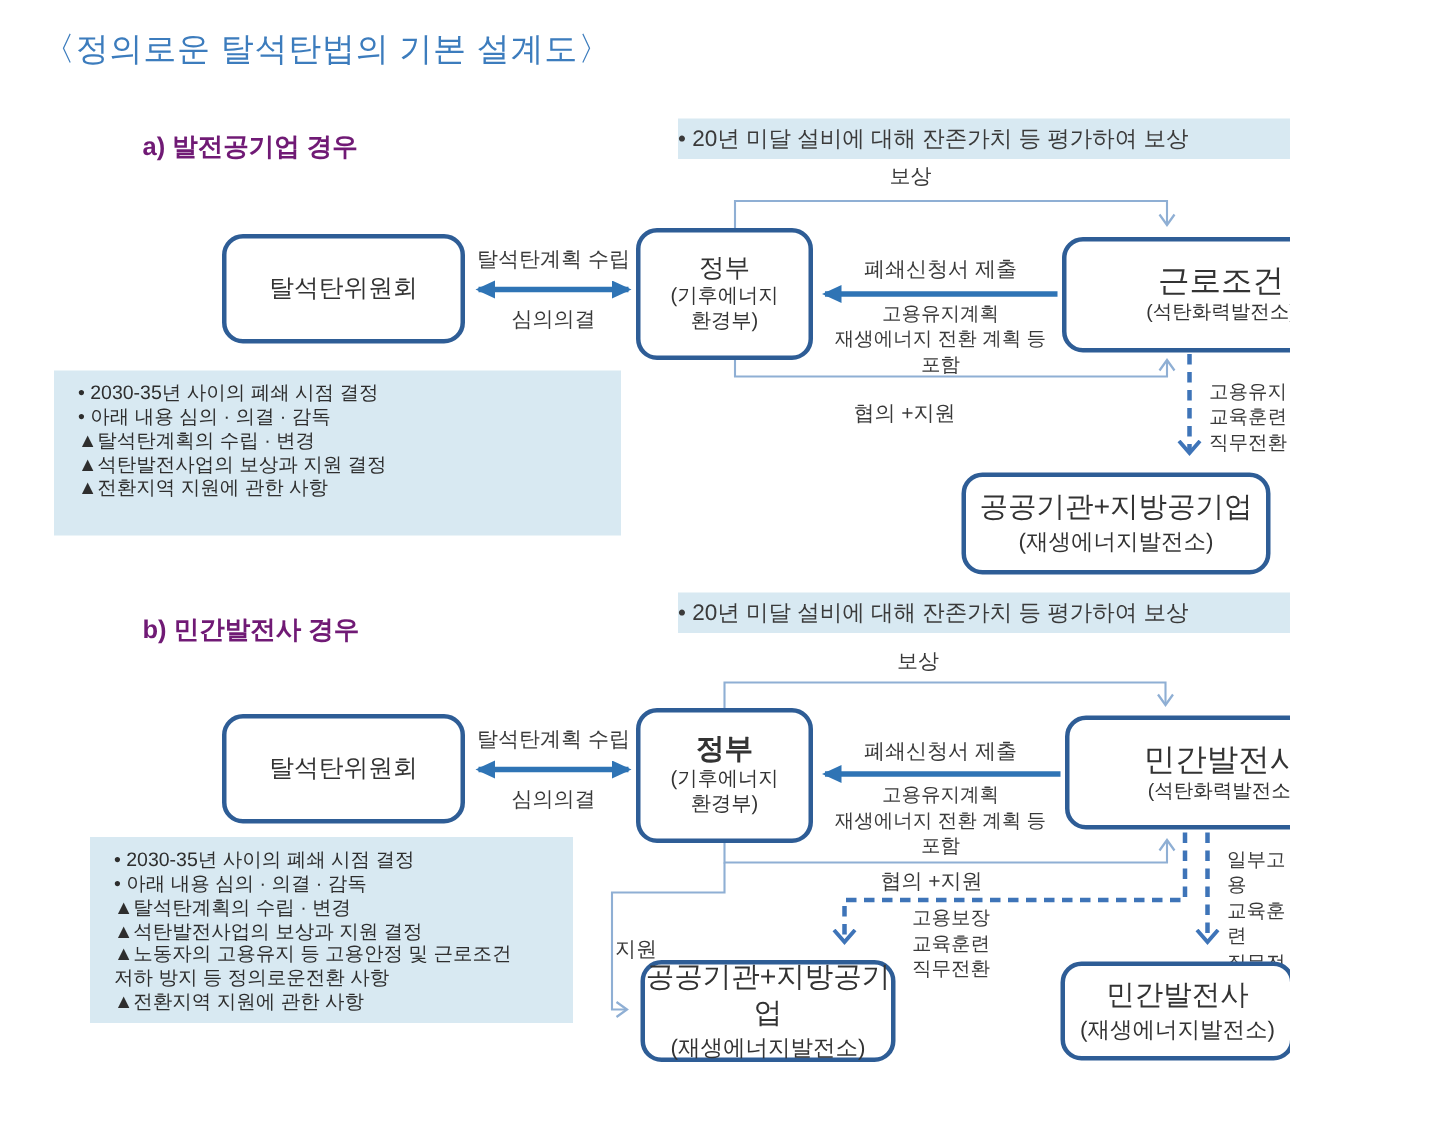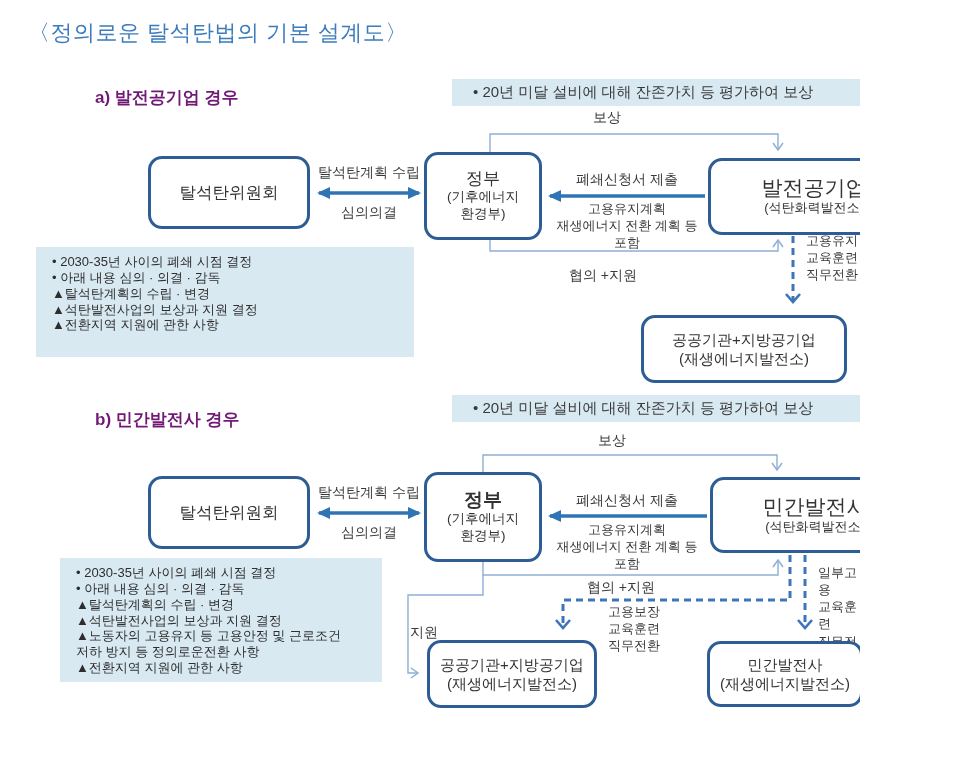--- a/index.html
+++ b/index.html
@@ -5,41 +5,41 @@
   html,body{margin:0;padding:0;background:#ffffff;}
   .canvas{
     position:relative;width:860px;height:760px;overflow:hidden;background:#ffffff;
     font-family:"Liberation Sans","DejaVu Sans",sans-serif;color:#333;
   }
   svg.lines{position:absolute;left:0;top:0;z-index:1;}
   .main-title{position:absolute;left:28px;top:18px;font-size:22px;color:#3c7cbd;letter-spacing:.5px;z-index:2;}
   .sec-h{position:absolute;font-size:17px;font-weight:bold;color:#701a75;z-index:2;}
   .note{
     position:absolute;background:#d8e9f2;color:#3a3a3a;font-size:15px;
-    display:flex;align-items:center;padding:0 21px;box-sizing:border-box;z-index:2;
+    display:flex;align-items:center;padding:0 0;box-sizing:border-box;z-index:2;
   }
   .infobox{
     position:absolute;background:#d8e9f2;color:#2e2e2e;font-size:13px;line-height:1.22;
     padding:7px 16px;box-sizing:border-box;z-index:2;
   }
   .infobox div{white-space:pre-line;}
   .box{
     position:absolute;background:#ffffff;border:3px solid #2e5d96;border-radius:14px;
     display:flex;flex-direction:column;align-items:center;justify-content:center;
     text-align:center;box-sizing:border-box;z-index:3;color:#333;
   }
   .box .t{line-height:1.15;}
   .box .s{line-height:1.25;white-space:pre-line;}
   .t16{font-size:16.5px;}
   .t17{font-size:17px;}
   .t19{font-size:19px;font-weight:bold;}
   .t21{font-size:21px;}
   .s13{font-size:13.5px;}
   .s14{font-size:13px;}
-  .sm .t{font-size:15px;line-height:1.3;}
+  .sm .t{font-size:19px;line-height:1.3;}
   .sm .s{font-size:15px;line-height:1.3;}
   .lbl{position:absolute;color:#3a3a3a;font-size:14px;white-space:pre-line;z-index:2;line-height:1.32;}
   .lbl.c{transform:translateX(-50%);text-align:center;}
   .lbl.small{font-size:13px;}
 </style>
 </head>
 <body>
 
 <div class="canvas">
 
@@ -80,21 +80,21 @@
     <div class="t t16">탈석탄위원회</div>
   </div>
 
   <div class="box" style="left:424px;top:152px;width:118px;height:88px;">
     <div class="t t17">정부</div>
     <div class="s s13">(기후에너지
 환경부)</div>
   </div>
 
   <div class="box" style="left:708px;top:158px;width:212px;height:77px;">
-    <div class="t t21">발전공기업</div>
+    <div class="t t21">근로조건</div>
     <div class="s s14">(석탄화력발전소)</div>
   </div>
 
   <div class="box sm" style="left:641px;top:315px;width:206px;height:68px;">
     <div class="t">공공기관+지방공기업</div>
     <div class="s">(재생에너지발전소)</div>
   </div>
 
   <div class="infobox" style="left:36px;top:247px;width:378px;height:110px;">
     <div>• 2030-35년 사이의 폐쇄 시점 결정</div>
@@ -105,21 +105,21 @@
   </div>
 
   <div class="lbl c" style="left:369px;top:163px;">탈석탄계획 수립</div>
   <div class="lbl c" style="left:369px;top:203px;">심의의결</div>
   <div class="lbl c" style="left:607px;top:108px;">보상</div>
   <div class="lbl c" style="left:627px;top:170px;">폐쇄신청서 제출</div>
   <div class="lbl c small" style="left:627px;top:200px;">고용유지계획
 재생에너지 전환 계획 등
 포함</div>
   <div class="lbl c" style="left:603px;top:266px;">협의 +지원</div>
-  <div class="lbl small" style="left:806px;top:232px;text-align:center;">고용유지
+  <div class="lbl small" style="left:806px;top:252px;text-align:center;">고용유지
 교육훈련
 직무전환</div>
 
   <div class="sec-h" style="left:95px;top:408px;">b) 민간발전사 경우</div>
   <div class="note" style="left:452px;top:395px;width:486px;height:27px;">• 20년 미달 설비에 대해 잔존가치 등 평가하여 보상</div>
 
   <div class="box" style="left:148px;top:476px;width:162px;height:73px;">
     <div class="t t16">탈석탄위원회</div>
   </div>
 

